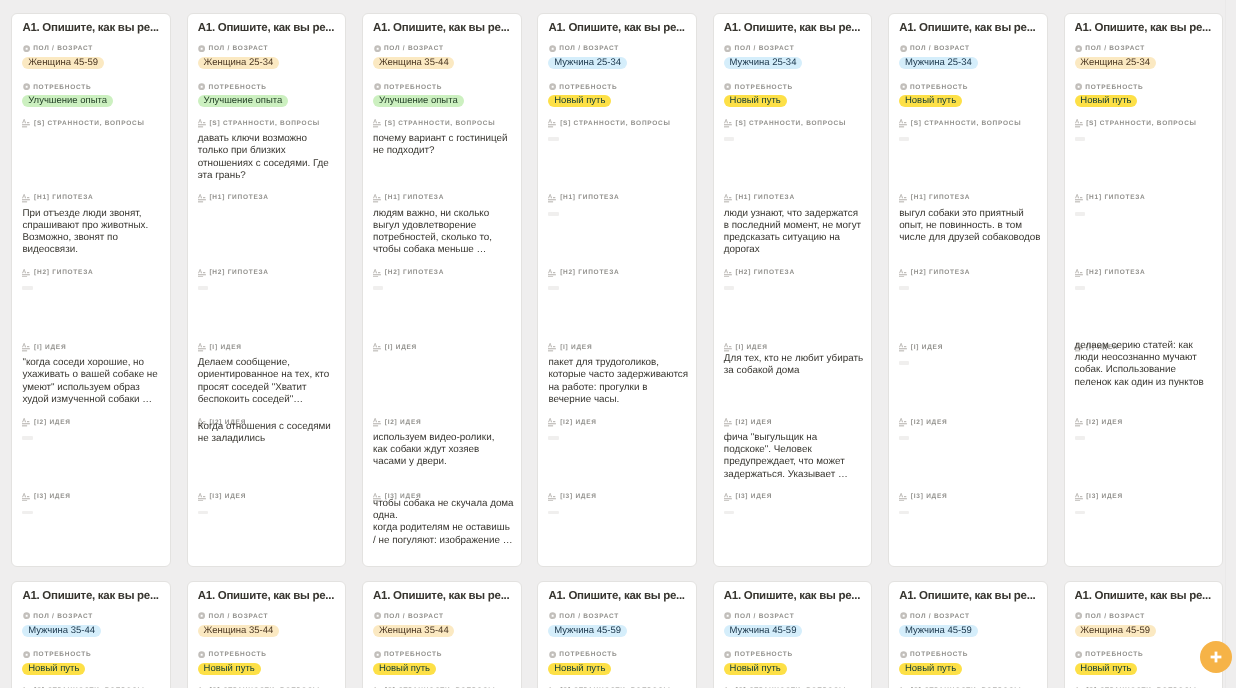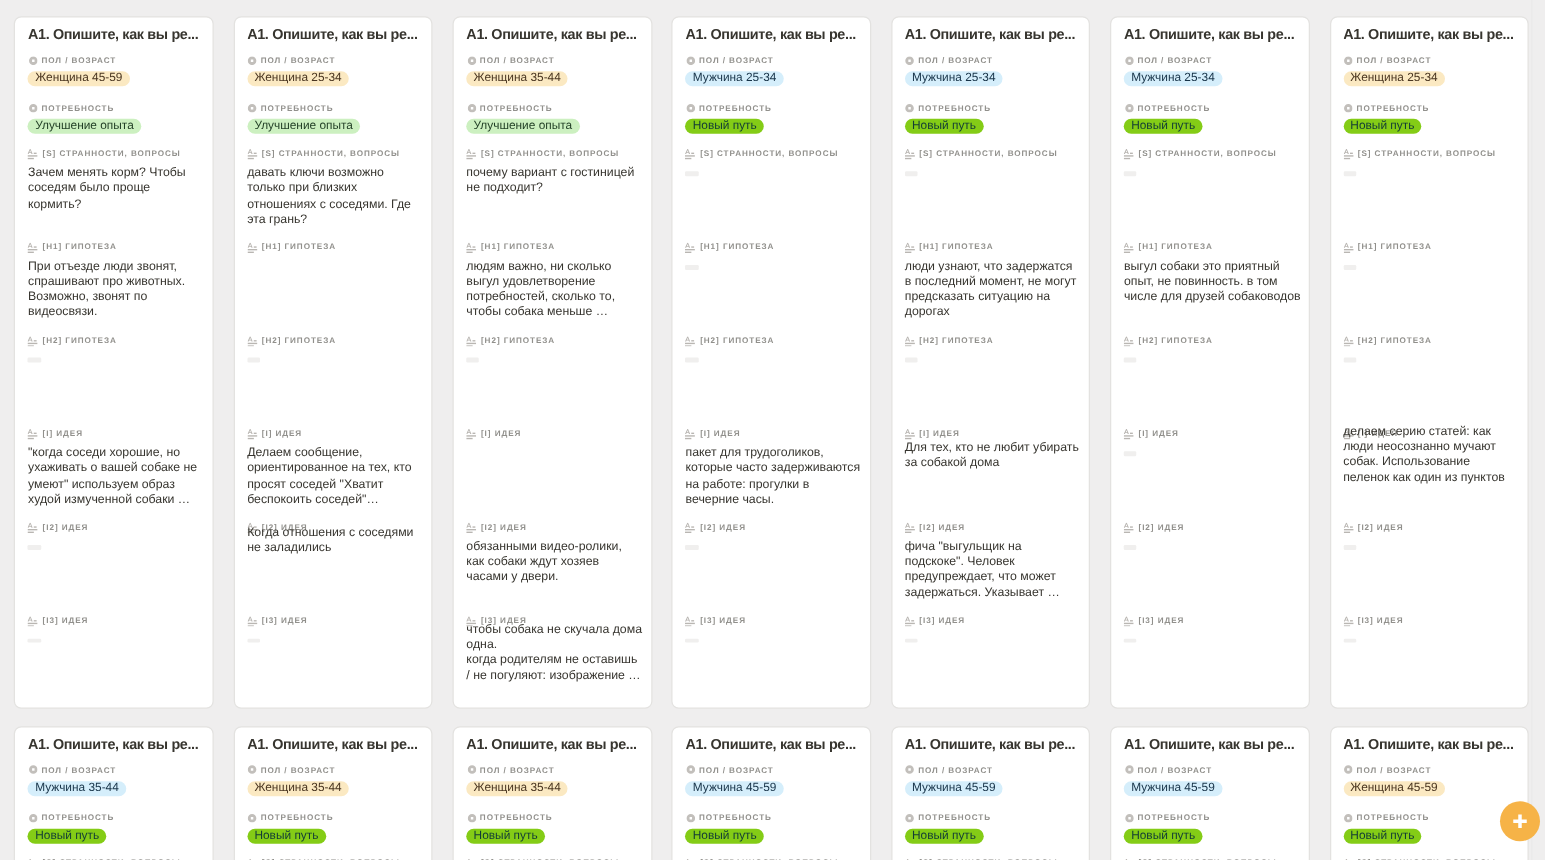--- a/index.html
+++ b/index.html
@@ -76,21 +76,21 @@
     border-radius: 10px;
     font-size: 9.5px;
     line-height: 12px;
     height: 12px;
     color: #37352f;
     white-space: nowrap;
   }
   .pill.orange { background: #fbe9c2; color: #4a3621; }
   .pill.green  { background: #ccf0c0; color: #1f3c23; }
   .pill.blue   { background: #d5eefb; color: #183449; }
-  .pill.teal   { background: #84cc16; color: #123b36; }
+  .pill.teal   { background: #fde047; color: #123b36; }
 
   .pillwrap { position: absolute; left: 10px; height: 12px; }
 
   .body-text {
     position: absolute;
     left: 10px;
     width: 141px;
     font-size: 9.85px;
     line-height: 12.2px;
     color: #37352f;
@@ -159,25 +159,20 @@
             <span class="pill green">Улучшение опыта</span>
           </div>
         <div class="prop" style="top:104.7px">
           <div class="prop-label">
               <svg class="ico" width="8.2" height="8.7" viewBox="0 0 82 87">
                 <use href="#ic-text"></use>
               </svg>
               <span class="lbl">[S] Странности, вопросы</span>
             </div>
         </div>
-        <div class="body-text" style="top:119.1px">
-          <span class="tline">Зачем менять корм? Чтобы</span>
-          <span class="tline">соседям было проще</span>
-          <span class="tline">кормить?</span>
-        </div>
         <div class="prop" style="top:179.4px">
           <div class="prop-label">
               <svg class="ico" width="8.2" height="8.7" viewBox="0 0 82 87">
                 <use href="#ic-text"></use>
               </svg>
               <span class="lbl">[H1] Гипотеза</span>
             </div>
         </div>
         <div class="body-text" style="top:193.8px">
           <span class="tline">При отъезде люди звонят,</span>
@@ -391,21 +386,21 @@
         </div>
         <div class="prop" style="top:403.5px">
           <div class="prop-label">
               <svg class="ico" width="8.2" height="8.7" viewBox="0 0 82 87">
                 <use href="#ic-text"></use>
               </svg>
               <span class="lbl">[I2] Идея</span>
             </div>
         </div>
         <div class="body-text" style="top:417.9px">
-          <span class="tline">обязанными видео-ролики,</span>
+          <span class="tline">используем видео-ролики,</span>
           <span class="tline">как собаки ждут хозяев</span>
           <span class="tline">часами у двери.</span>
         </div>
         <div class="prop" style="top:478.2px">
           <div class="prop-label">
               <svg class="ico" width="8.2" height="8.7" viewBox="0 0 82 87">
                 <use href="#ic-text"></use>
               </svg>
               <span class="lbl">[I3] Идея</span>
             </div>

